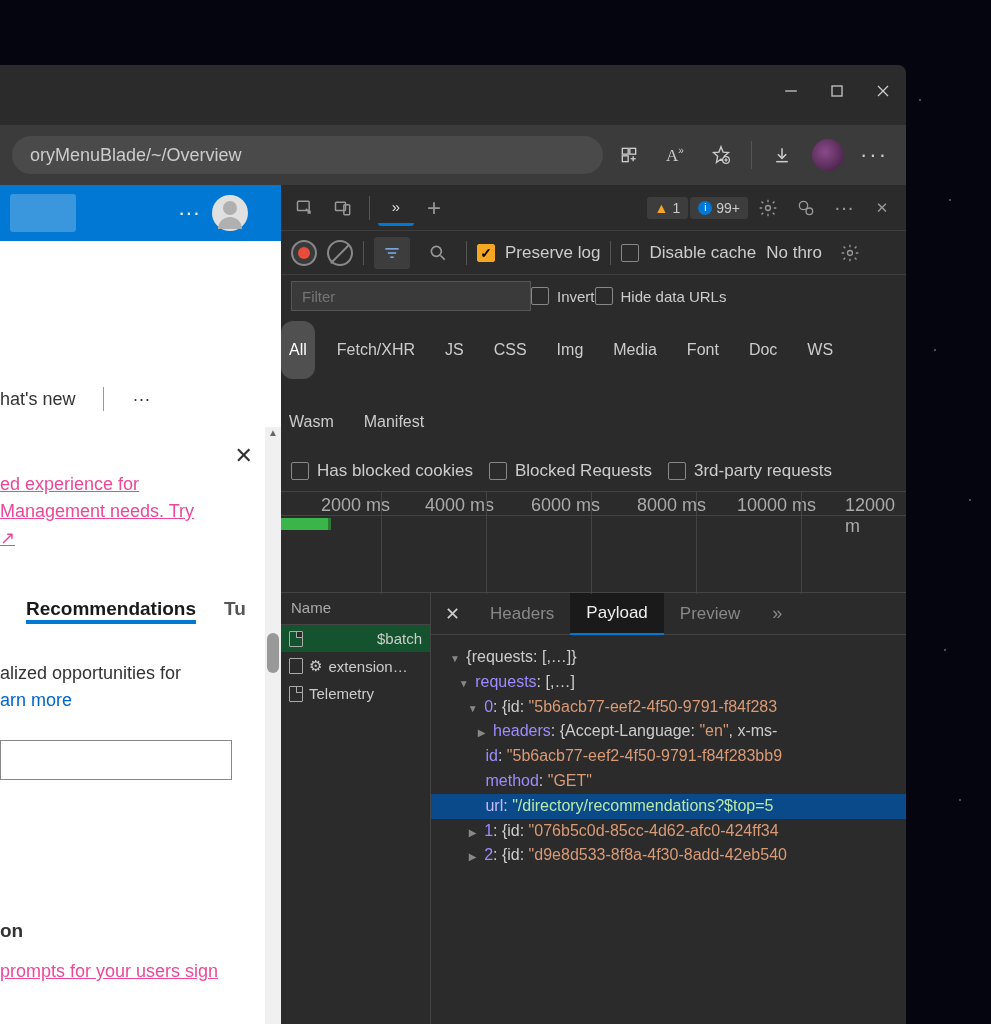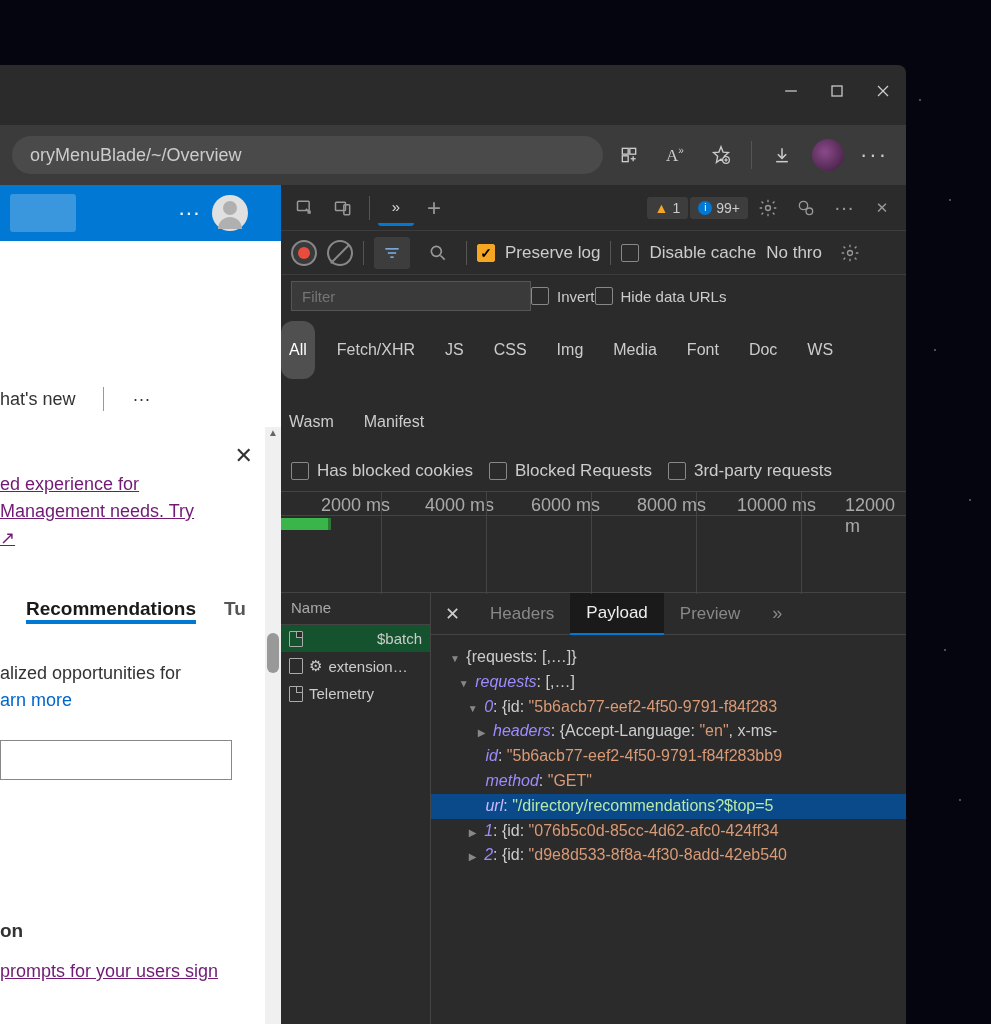--- a/index.html
+++ b/index.html
@@ -33,21 +33,21 @@
     .blue-dots { color: #fff; font-size: 22px; cursor: pointer; margin-left: 90px; }
     .page-avatar { width: 36px; height: 36px; border-radius: 50%; background: #e0e0e0; position: relative; }
     .page-avatar::before { content: ''; position: absolute; top: 6px; left: 50%; transform: translateX(-50%); width: 14px; height: 14px; border-radius: 50%; background: #b0b0b0; }
     .page-avatar::after { content: ''; position: absolute; bottom: 2px; left: 50%; transform: translateX(-50%); width: 24px; height: 12px; border-radius: 12px 12px 0 0; background: #b0b0b0; }
     
     .page-body { padding: 0; color: #333; font-size: 18px; background: #fff; height: calc(100% - 56px); position: relative; }
     .close-x { position: absolute; right: 28px; top: 72px; font-size: 22px; color: #333; cursor: pointer; }
     .mini-nav { display: flex; align-items: center; padding: 16px 0 14px 0; gap: 28px; color: #333; margin-top: 130px; }
     .mini-nav .divider { width: 1px; height: 24px; background: #999; }
     
-    .link-block { color: #701a75; text-decoration: underline; padding: 0 0 0 0; line-height: 1.5; }
+    .link-block { color: #ec4899; text-decoration: underline; padding: 0 0 0 0; line-height: 1.5; }
     .tabs { display: flex; gap: 28px; padding: 46px 0 0 26px; font-size: 19px; font-weight: 600; color: #333; }
     .tabs .tab.active { border-bottom: 4px solid #0078d4; padding-bottom: 0; color: #1a1a1a; }
     .body-text { padding: 36px 0 0 0; color: #333; font-size: 18px; line-height: 1.5; }
     .learn-link { color: #0066cc; }
     .input-box { width: 232px; height: 40px; border: 1px solid #888; margin-top: 26px; }
     
     .scrollbar { position: absolute; right: 0; top: 56px; width: 16px; height: calc(100% - 56px); background: #f0f0f0; }
     .scroll-thumb { position: absolute; top: 206px; left: 2px; width: 12px; height: 40px; background: #999; border-radius: 6px; }
     .scroll-arrow { position: absolute; left: 0; width: 16px; height: 16px; text-align: center; color: #666; font-size: 10px; }
     
@@ -105,21 +105,21 @@
     .detail-tab.active { background: #1a1a1a; color: #eee; border-bottom: 2px solid #0078d4; }
     
     .payload-body { flex: 1; padding: 10px 0 10px 10px; font-family: Consolas, monospace; font-size: 16px; line-height: 1.55; overflow: hidden; }
     .pl-row { white-space: pre; }
     .pl-section { display: flex; align-items: center; gap: 30px; padding: 4px 0; }
     .pl-title { font-weight: bold; color: #ddd; }
     .pl-link { color: #999; font-family: "Segoe UI", sans-serif; cursor: pointer; }
     .arrow { display: inline-block; width: 10px; text-align: center; color: #888; margin-right: 2px; }
     .arrow.down::before { content: '▼'; font-size: 10px; }
     .arrow.right::before { content: '▶'; font-size: 10px; }
-    .k { color: #9d8cff; font-style: italic; }
+    .k { color: #9d8cff; }
     .s { color: #d99a76; }
     .sel-row { background: #0a4a8a; margin: 0 -10px; padding: 0 10px; }
     
     svg { width: 20px; height: 20px; }
   </style>
 </head>
 <body>
 
 <div class="stars"></div>
 

